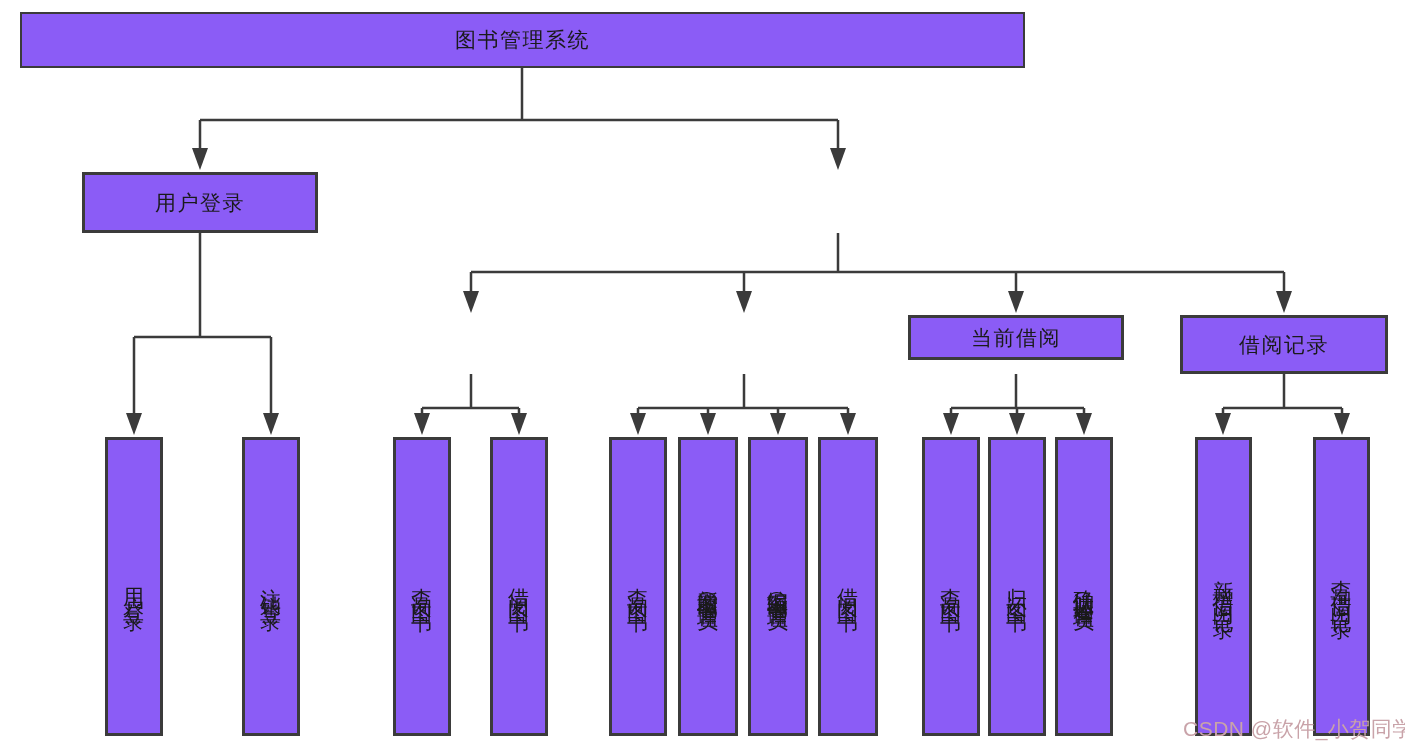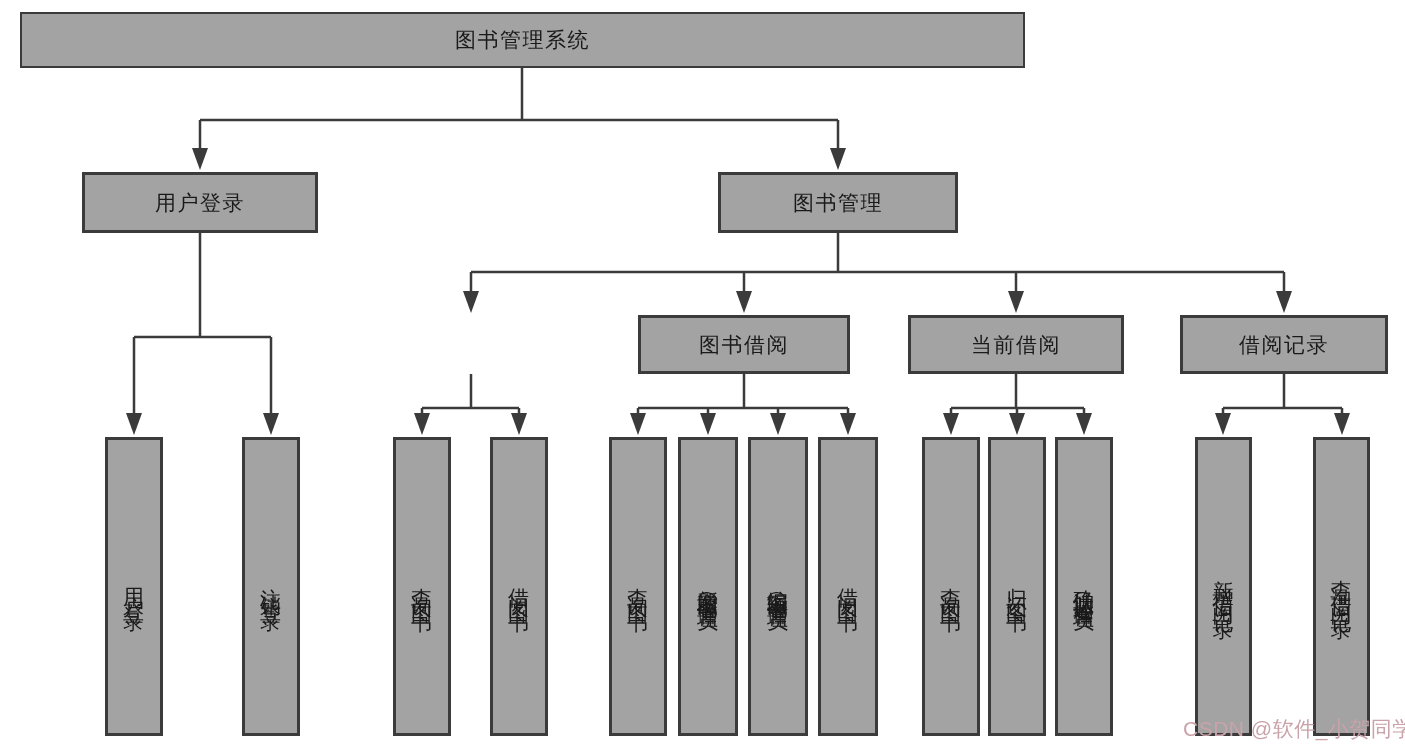--- a/index.html
+++ b/index.html
@@ -14,21 +14,21 @@
     --text-color: #1a1a1a;
     --wm-color: #c9a3a9;
   }
   .connectors { position: absolute; left: 0; top: 0; width: 1405px; height: 747px; }
   .connector path { stroke: var(--line-color); stroke-width: 2.5; fill: none; }
   .arrowhead { fill: var(--line-color); stroke: none; }
   .node {
     position: absolute;
     box-sizing: border-box;
     border: 3px solid var(--line-color);
-    background: #a3a3a3;
+    background: #8b5cf6;
     display: flex;
     align-items: center;
     justify-content: center;
     color: var(--text-color);
   }
   .hnode { font-size: 21px; letter-spacing: 1.5px; white-space: nowrap; }
   .root-node { border-width: 2.5px; }
   .leaf {
     writing-mode: vertical-rl;
     text-orientation: mixed;
@@ -95,28 +95,22 @@
     </g>
   </svg>
 
   <div class="node hnode root-node" style="left:20px; top:12px; width:1005px; height:56px;">
     <span>图书管理系统</span>
   </div>
 
   <div class="node hnode" style="left:82px; top:172px; width:236px; height:61px;">
     <span>用户登录</span>
   </div>
-  <div class="node hnode" style="left:718px; top:172px; width:240px; height:61px;">
-    <span>图书管理</span>
-  </div>
 
-  <div class="node hnode" style="left:638px; top:315px; width:212px; height:59px;">
-    <span>图书借阅</span>
-  </div>
-  <div class="node hnode" style="left:908px; top:315px; width:216px; height:59px;">
+  <div class="node hnode" style="left:908px; top:315px; width:216px; height:45px;">
     <span>当前借阅</span>
   </div>
   <div class="node hnode" style="left:1180px; top:315px; width:208px; height:59px;">
     <span>借阅记录</span>
   </div>
 
   <div class="node leaf" style="left:105px; top:437px; width:58px; height:299px;">
     <span>用户登录</span>
   </div>
   <div class="node leaf" style="left:242px; top:437px; width:58px; height:299px;">

